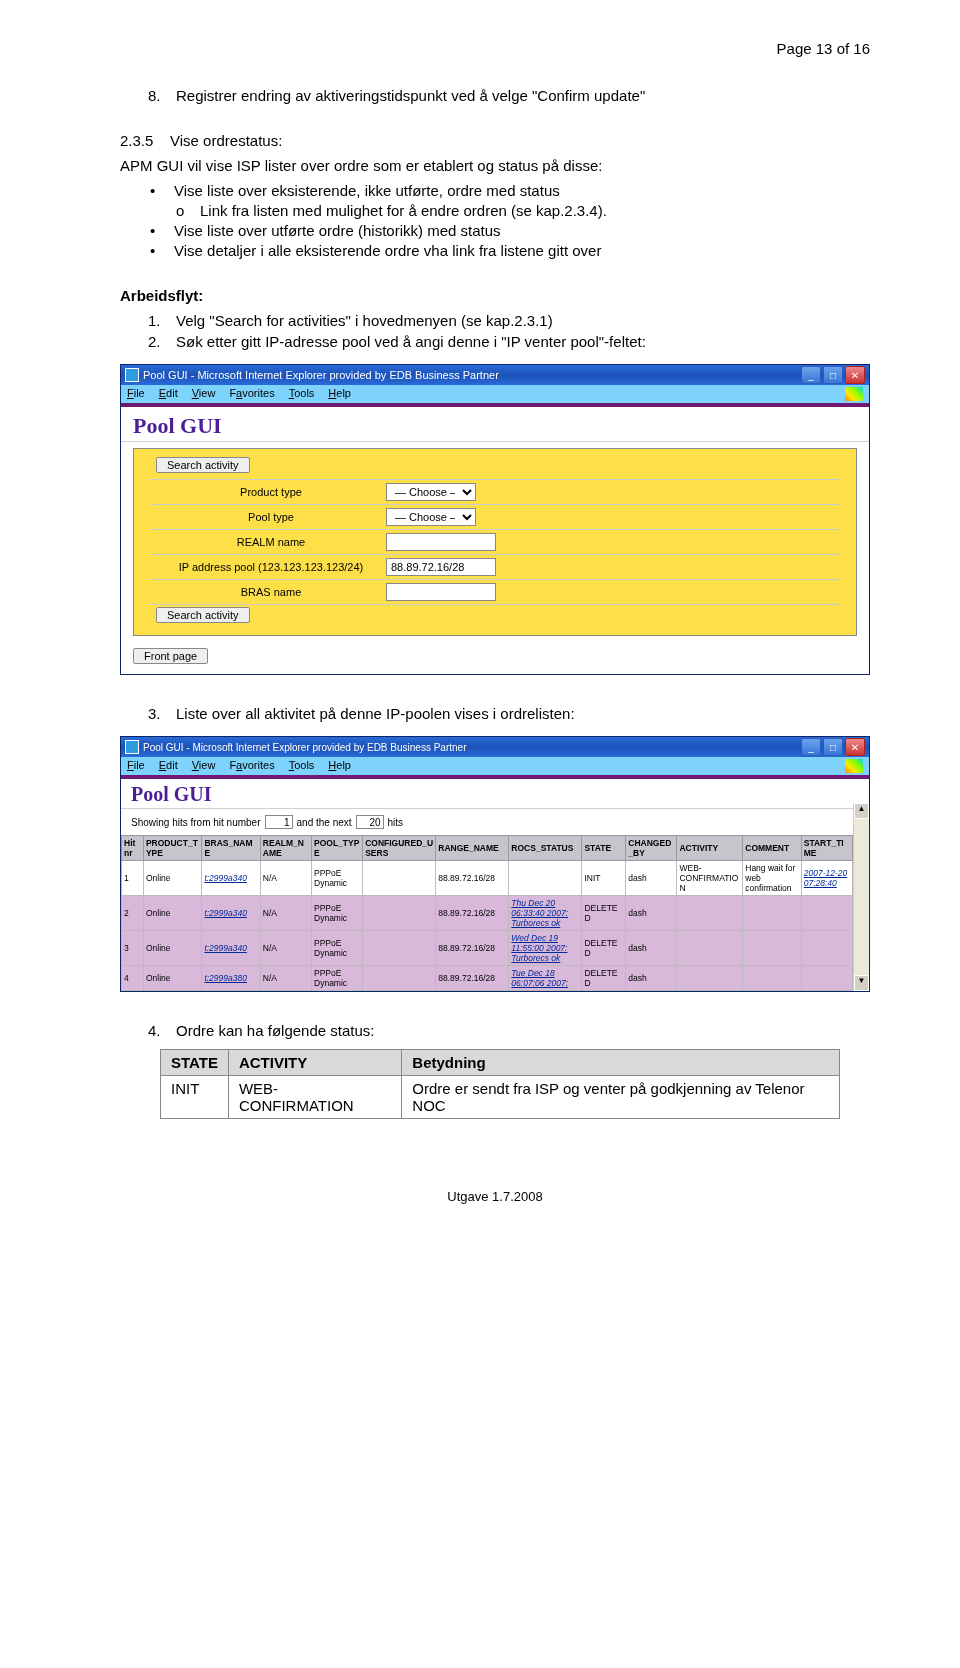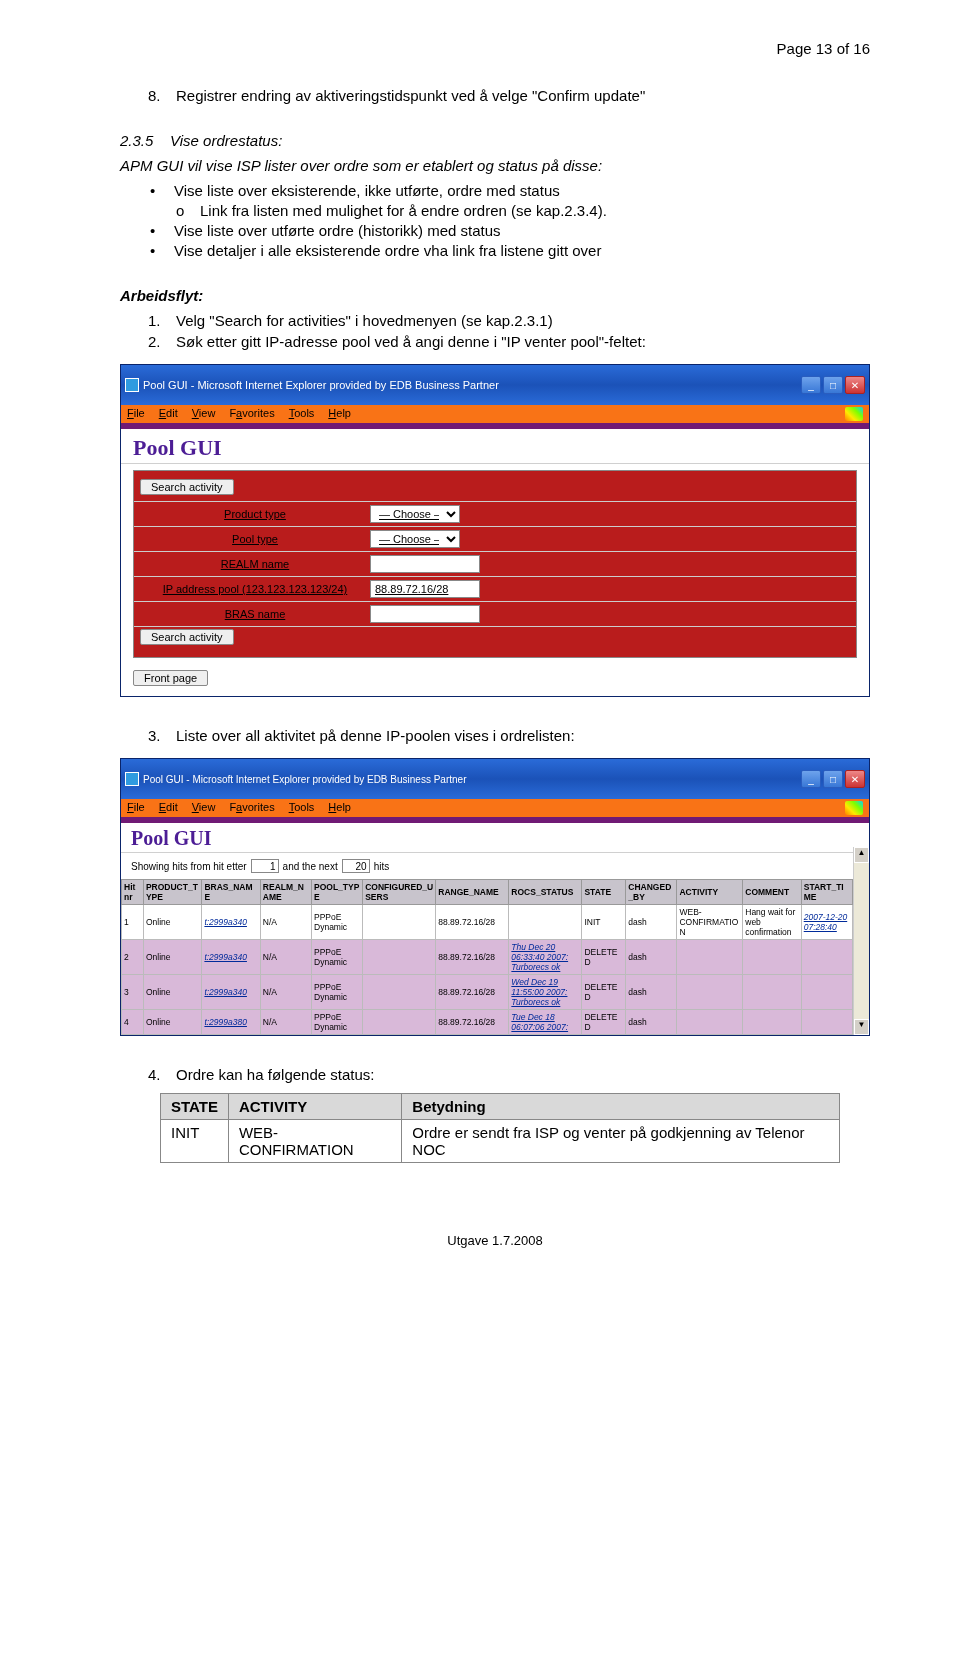--- a/index.html
+++ b/index.html
@@ -13,21 +13,21 @@
   }
   .page {
     padding: 40px 90px 40px 120px;
   }
   .page-header {
     text-align: right;
     font-size: 15px;
     margin-bottom: 30px;
   }
   .indent1 { margin-left: 28px; }
-  .para { margin: 8px 0; font-style: italic; }
+  .para { margin: 8px 0; }
   .ol-item {
     display: flex;
     margin: 4px 0;
   }
   .ol-num { width: 28px; flex-shrink: 0; }
   .ul { margin: 6px 0 6px 30px; }
   .ul-item {
     display: flex;
     margin: 3px 0;
   }
@@ -44,43 +44,43 @@
     font-family: Tahoma, Verdana, sans-serif;
     font-size: 11px;
     width: 100%;
   }
   .titlebar {
     background: linear-gradient(to bottom, #2a6bd8 0%, #1b52b8 50%, #2a6bd8 100%);
     color: #fff;
     display: flex;
     align-items: center;
     padding: 2px 4px;
-    height: 40px;
+    height: 20px;
   }
   .titlebar .ie-icon {
     width: 14px; height: 14px;
     background: #2f9be0;
     border: 1px solid #fff;
     margin-right: 4px;
   }
   .titlebar .title { flex: 1; font-size: 11px; }
   .titlebar .win-btns { display: flex; gap: 2px; }
   .win-btn {
     width: 20px; height: 18px;
     background: linear-gradient(#6ea3ec, #3877d6);
     border: 1px solid #2a5dbf;
     border-radius: 2px;
     display: flex; align-items: center; justify-content: center;
     color: #fff;
     font-size: 10px;
   }
   .win-btn.close { background: linear-gradient(#e88, #c33); border-color: #a22; }
   .menubar {
-    background: #f97316;
-    border-bottom: 6px solid #701a75;
+    background: #7dd3fc;
+    border-bottom: 4px solid #701a75;
     padding: 2px 6px;
     display: flex;
     gap: 14px;
     font-size: 11px;
   }
   .menubar .menu-end {
     margin-left: auto;
     width: 18px; height: 14px;
     background: linear-gradient(45deg, #ff7e00, #ffea00, #7cff00, #00d4ff);
     border-radius: 2px;
@@ -93,23 +93,22 @@
     font-family: 'Times New Roman', serif;
     font-weight: bold;
     font-size: 22px;
     color: #4c1d95;
     padding: 6px 12px 2px 12px;
     border-bottom: 1px solid #d0d0d0;
   }
   .form-panel {
     border: 1px solid #888;
     margin: 6px 12px;
-    padding: 6px 0;
-    background: #b91c1c;
-    text-decoration: underline;
+    padding: 6px 16px;
+    background: #fde047;
   }
   .form-btn-row { padding: 2px 6px 6px 6px; }
   .btn {
     background: #efefef;
     border: 1px solid #888;
     border-radius: 2px;
     padding: 1px 10px;
     font-size: 11px;
     cursor: pointer;
   }
@@ -371,21 +370,21 @@
       <div class="menu-end"></div>
     </div>
     <div class="app-body2">
       <div class="scroll-stub">
         <div class="scroll-arrow">▲</div>
         <div class="scroll-track"></div>
         <div class="scroll-arrow">▼</div>
       </div>
       <div class="app-title">Pool GUI</div>
       <div class="hit-bar">
-        <span>Showing hits from hit etter</span>
+        <span>Showing hits from hit number</span>
         <input class="mini-inp" value="1" style="">
         <span>and the next</span>
         <input class="mini-inp" value="20" style="">
         <span>hits</span>
       </div>
       <table class="order-table" style="margin-right:16px; width: calc(100% - 16px);">
         <colgroup>
           <col style="width:3%">
             <col style="width:8%">
             <col style="width:8%">

